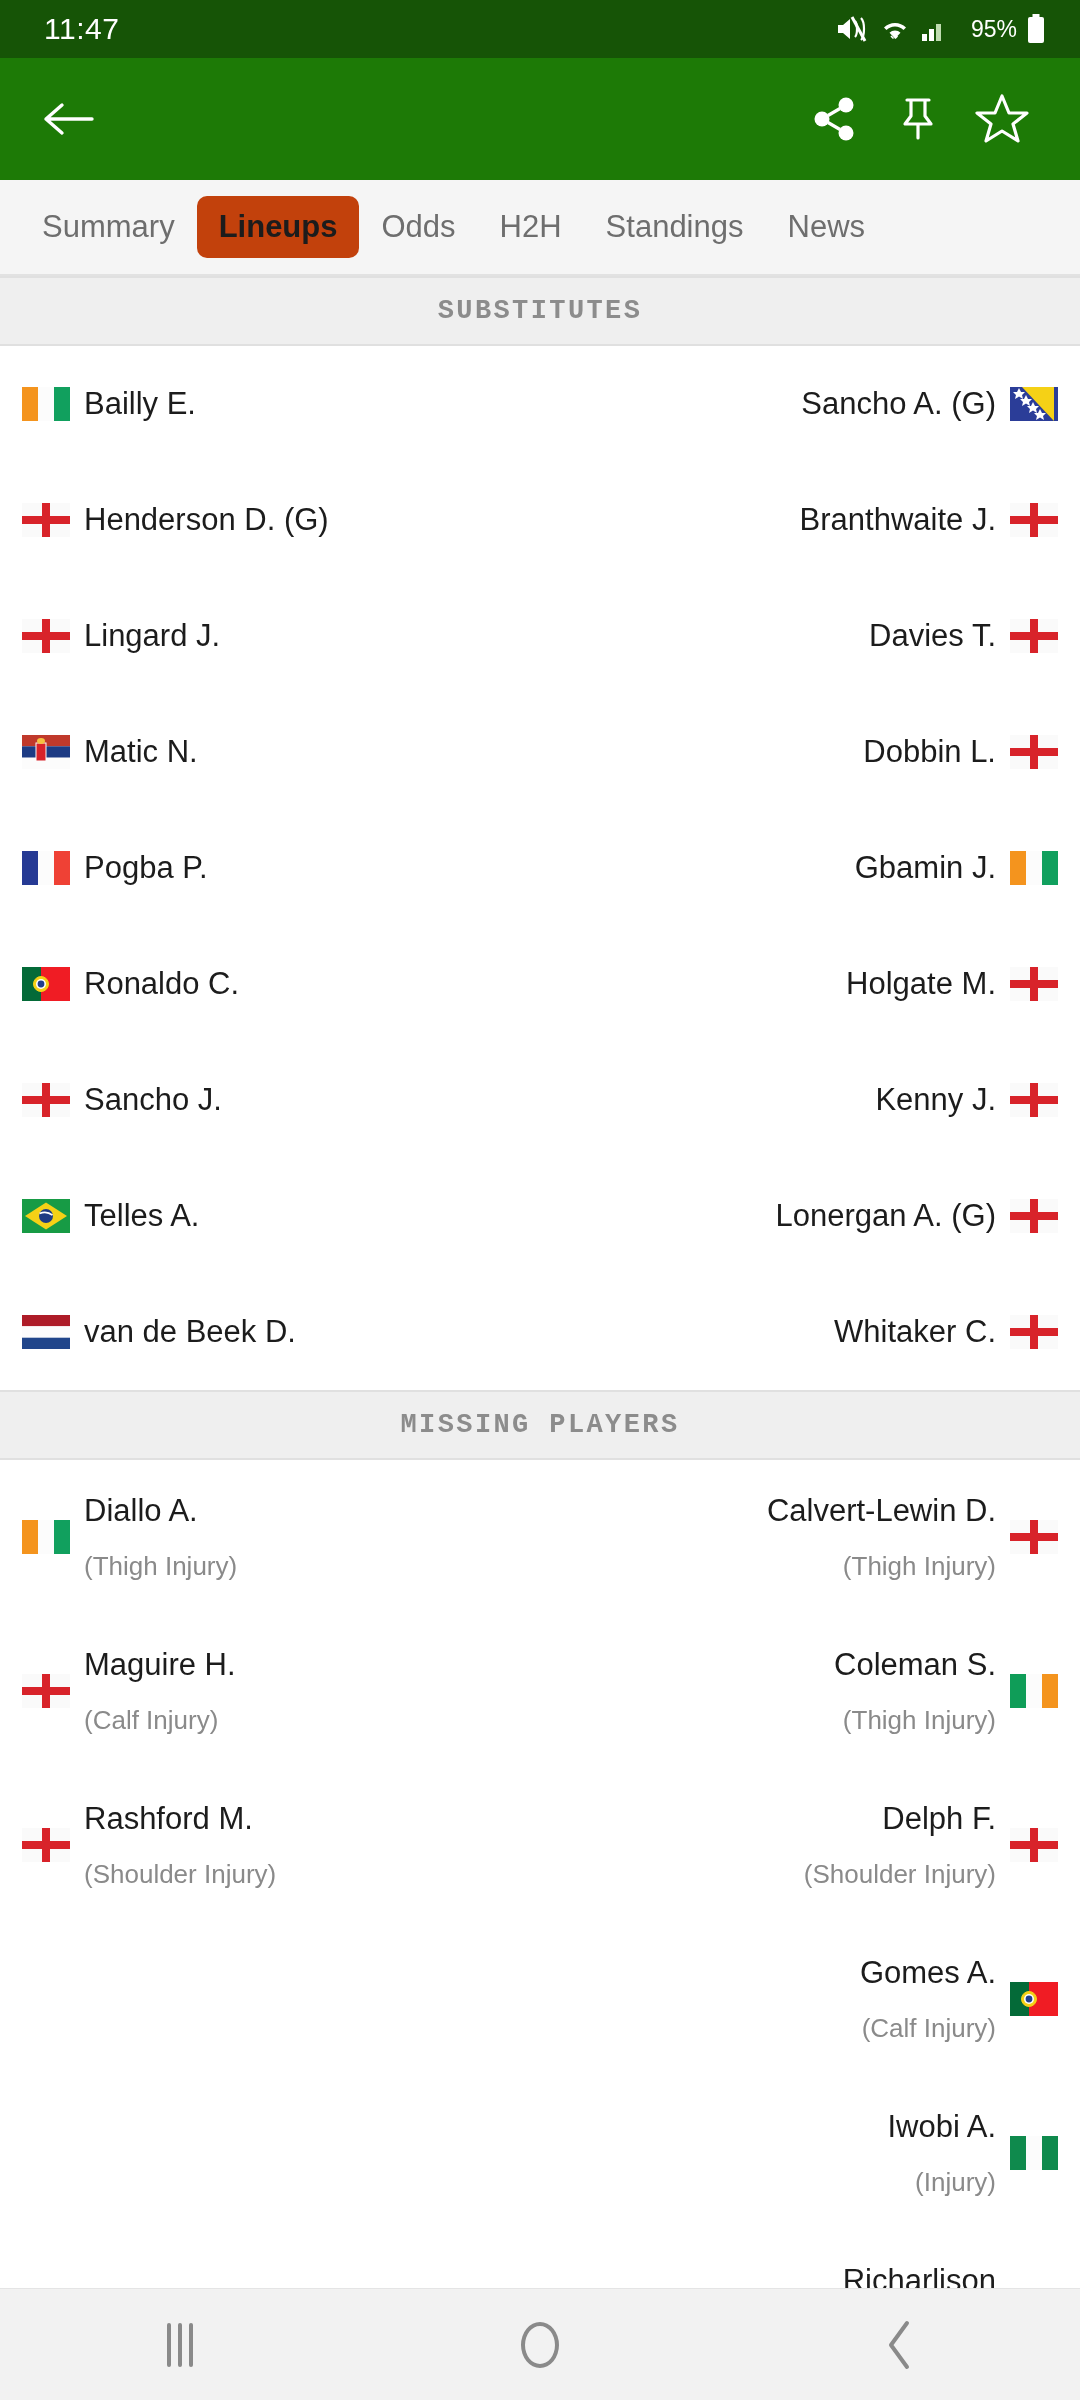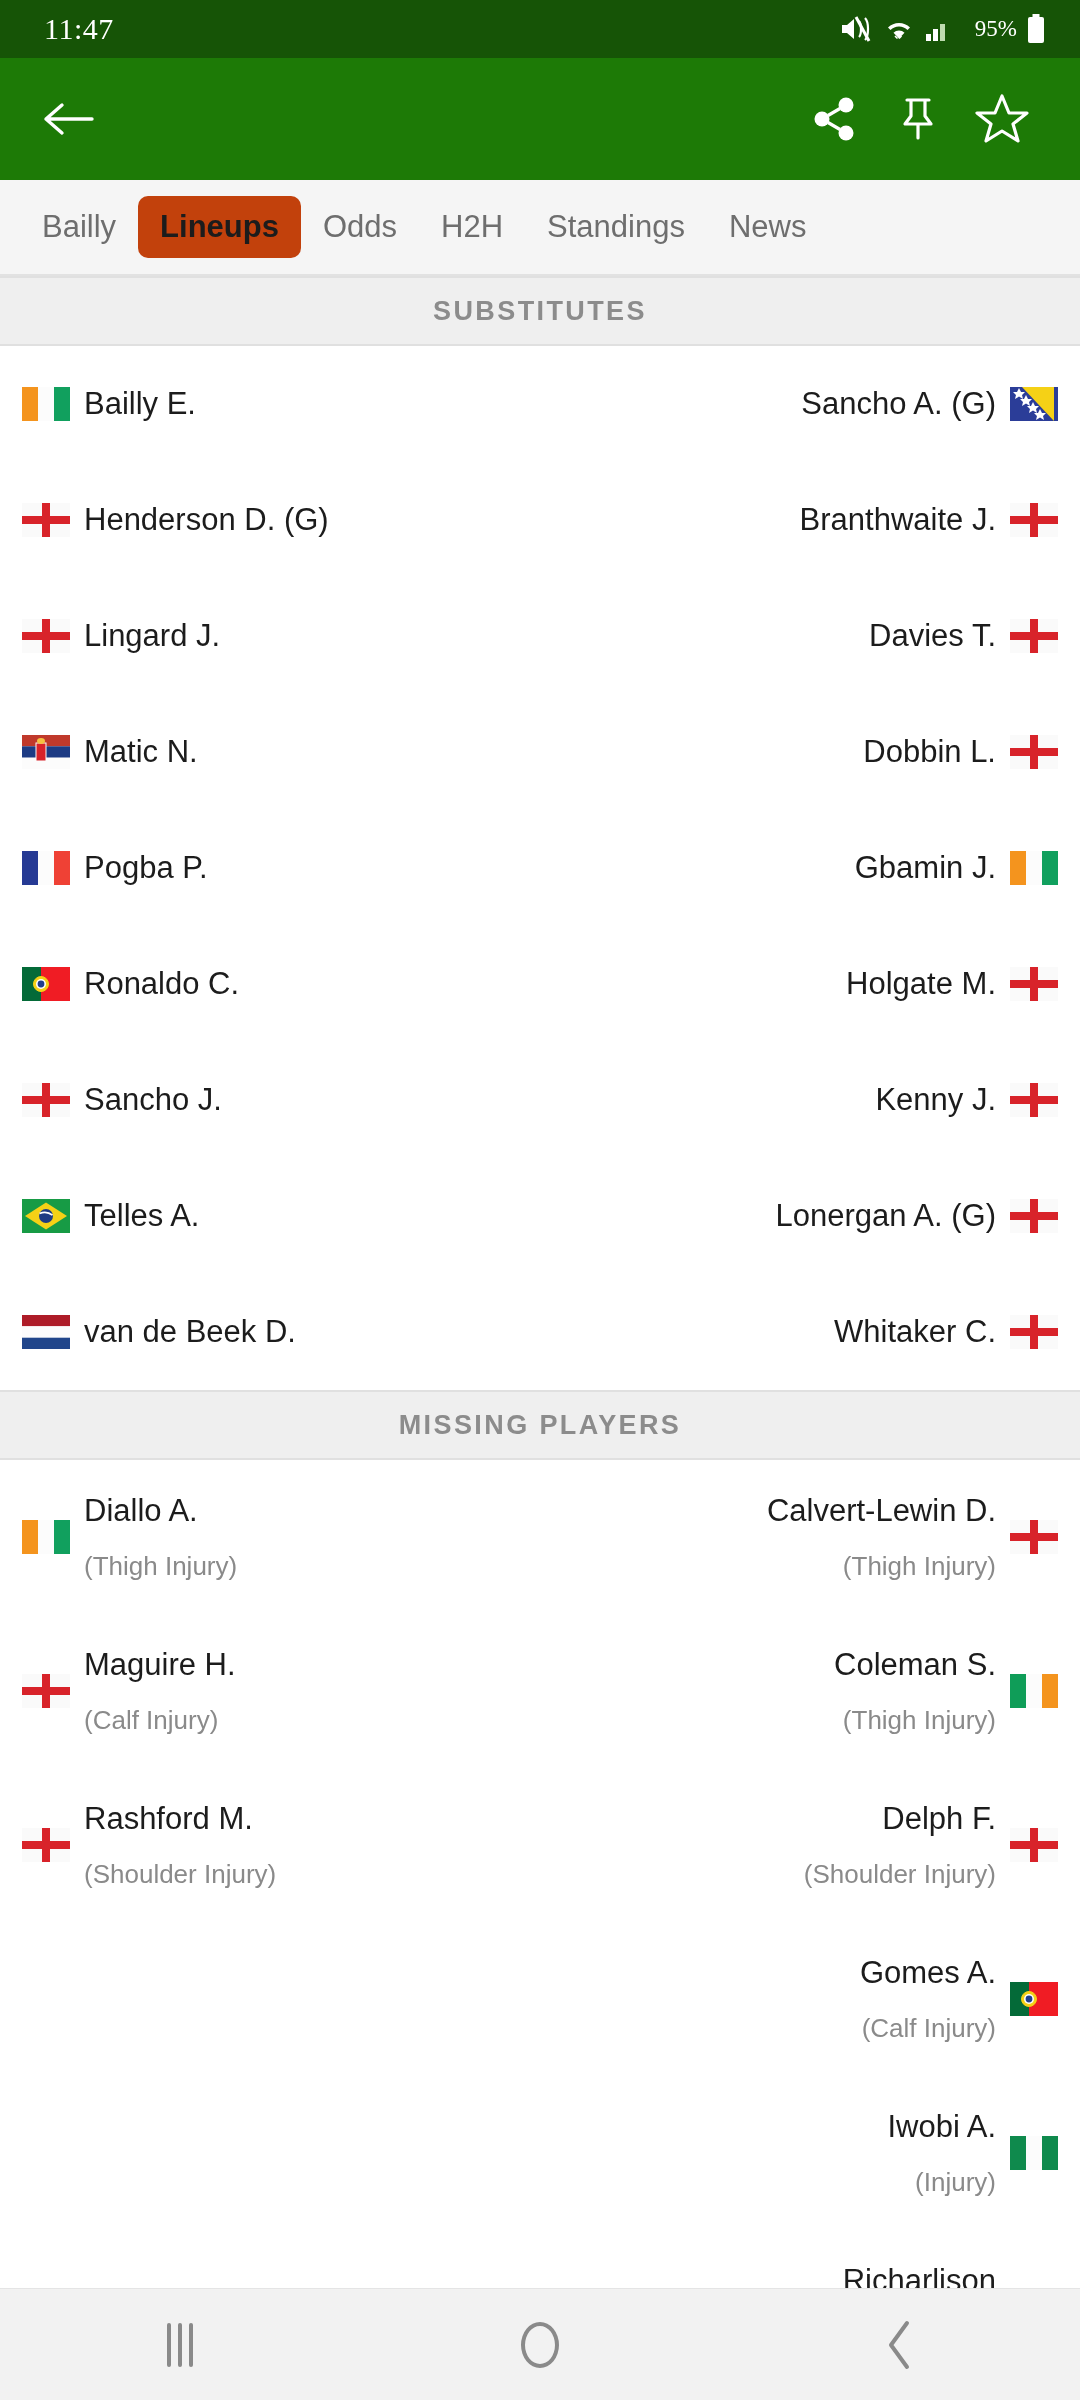--- a/index.html
+++ b/index.html
@@ -13,21 +13,20 @@
 
   
   .statusbar {
     height: 58px;
     background: #165406;
     display: flex;
     align-items: center;
     justify-content: space-between;
     padding: 0 34px 0 44px;
     color: #ffffff;
-    font-family: Liberation Serif, serif;
   }
   .status-time { font-size: 30px; letter-spacing: .5px; }
   .status-right { display: flex; align-items: center; gap: 9px; }
   .status-right svg { display: block; }
   .status-battery-text { font-size: 23px; margin-left: 15px; }
 
   
   .toolbar {
     height: 122px;
     background: #1d7a06;
@@ -75,20 +74,21 @@
     height: 70px;
     display: flex;
     align-items: center;
     justify-content: center;
   }
   .section-header span {
     font-size: 27px;
     letter-spacing: 2.4px;
     color: #8c8c8c;
     font-weight: bold;
+    font-family: Liberation Mono, monospace;
   }
 
   
   .rows { background: #ffffff; }
   .prow {
     display: flex;
     align-items: center;
     height: 116px;
     padding: 0 22px;
   }
@@ -222,21 +222,21 @@
       </svg>
   </div>
   <div class="tb-btn">
     <svg width="58" height="56" viewBox="0 0 58 56">
         <path d="M29 5 36 22 54 22 40 33 45 50 29 40 13 50 18 33 4 22 22 22z" stroke="#fff" stroke-width="3.2" fill="none" stroke-linejoin="round"></path>
       </svg>
   </div>
 </div>
 
 <div class="tabbar">
-  <div class="tab">Bailly</div>
+  <div class="tab">Summary</div>
   <div class="tab active">Lineups</div>
   <div class="tab">Odds</div>
   <div class="tab">H2H</div>
   <div class="tab">Standings</div>
   <div class="tab">News</div>
 </div>
 
 <div class="content">
 
   <div class="section-header">

